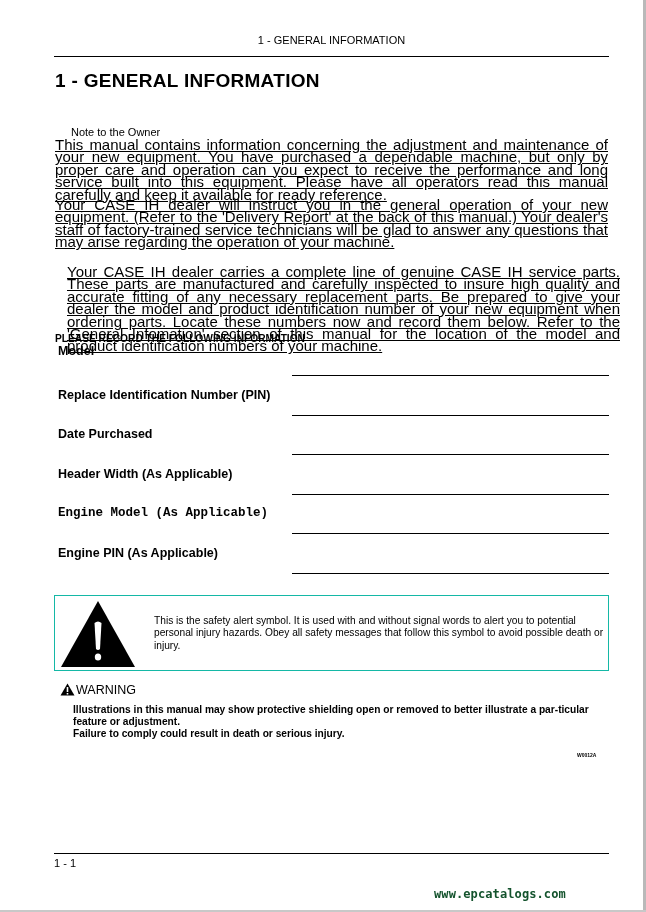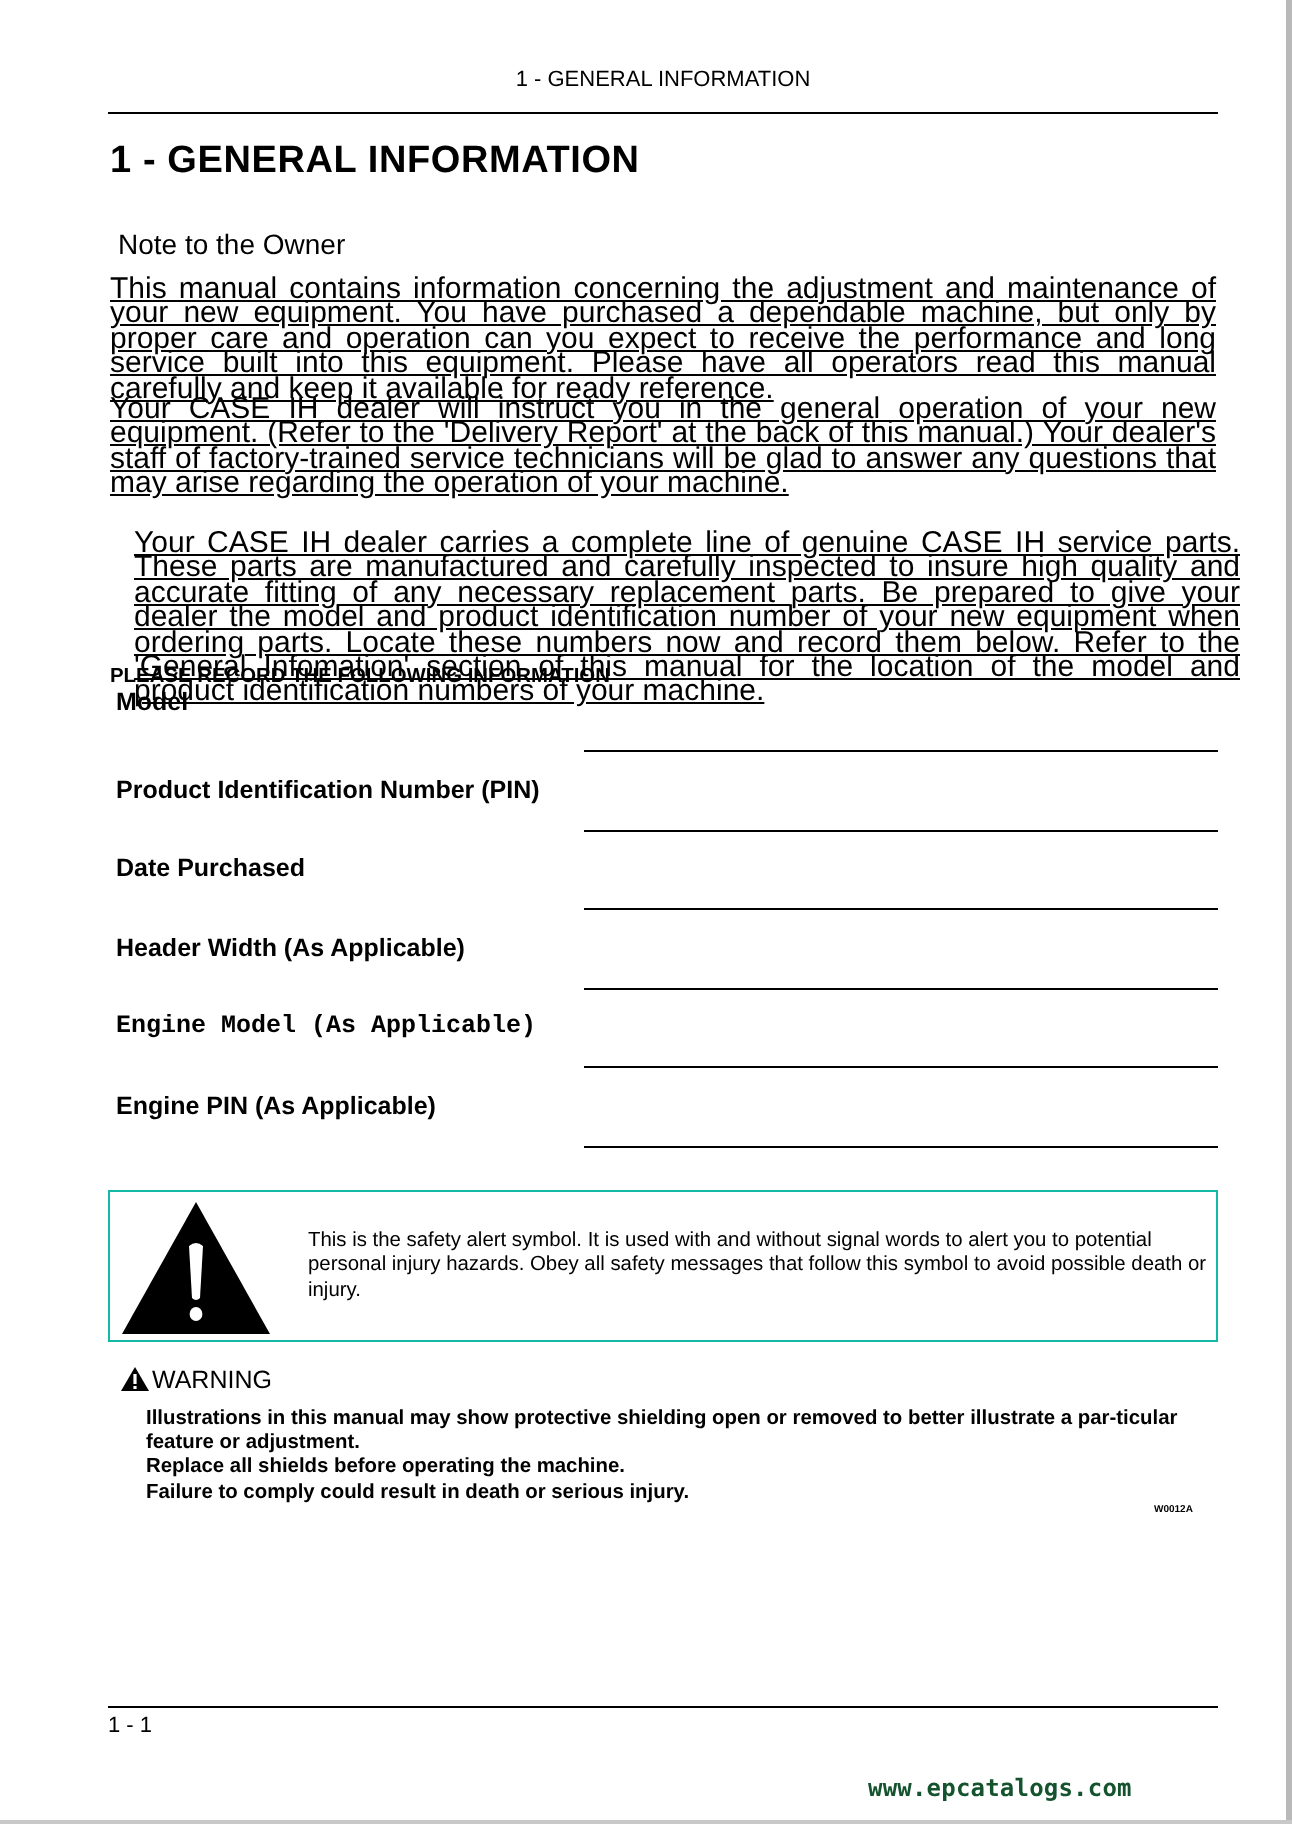--- a/index.html
+++ b/index.html
@@ -23,22 +23,22 @@
       position: absolute; left: 54px; width: 555px; height: 0;
       border-top: 1px solid #000;
     }
     .rule.top { top: 56px; }
     .rule.bottom { top: 853px; }
     h1 {
       position: absolute; top: 70px; left: 55px; margin: 0;
       font-size: 19px; font-weight: bold; letter-spacing: 0.3px;
     }
     h2 {
-      position: absolute; top: 110px; left: 55px; margin: 4px;
-      font-size: 14px; font-weight: normal;
+      position: absolute; top: 110px; left: 55px; margin: 16px;
+      font-size: 11px; font-weight: normal;
     }
     .para {
       position: absolute; left: 55px; width: 553px; margin: 0;
       font-size: 15px; line-height: 12.4px; text-align: justify; text-decoration: underline;
     }
     .para.p1 { top: 139px; }
     .para.p2 { top: 199px; }
     .para.p3 { top: 266px; margin-left: 12px; }
     .record-title {
       position: absolute; top: 333px; left: 55px; font-size: 10.2px; font-weight: bold;
@@ -99,21 +99,21 @@
 <div class="para p2">
   <div>Your CASE IH dealer will instruct you in the general operation of your new equipment. (Refer to the 'Delivery Report' at the back of this manual.) Your dealer's staff of factory-trained service technicians will be glad to answer any questions that may arise regarding the operation of your machine.</div>
 </div>
 <p class="para p3">Your CASE IH dealer carries a complete line of genuine CASE IH service parts.  These parts are manufactured and carefully inspected to insure high quality and accurate fitting of any necessary replacement parts. Be prepared to give your dealer the model and product identification number of your new equipment when ordering parts.  Locate these numbers now and record them below. Refer to the 'General Infomation' section of this manual for the location of the model and product identification numbers of your machine.</p>
 
 <div class="record-title">PLEASE RECORD THE FOLLOWING INFORMATION</div>
 
 <div class="field-label" style="top:344px;">Model</div>
 <div class="field-line" style="top:375px;"></div>
 
-<div class="field-label" style="top:388px;">Product Identification Number (PIN)</div>
+<div class="field-label" style="top:388px;">Replace Identification Number (PIN)</div>
 <div class="field-line" style="top:415px;"></div>
 
 <div class="field-label" style="top:427px;">Date Purchased</div>
 <div class="field-line" style="top:454px;"></div>
 
 <div class="field-label" style="top:467px;">Header Width (As Applicable)</div>
 <div class="field-line" style="top:494px;"></div>
 
 <div class="field-label" style="top:506px;font-family:Liberation Mono, monospace;">Engine Model (As Applicable)</div>
 <div class="field-line" style="top:533px;"></div>
@@ -133,20 +133,19 @@
 <div class="warning-heading">
   <svg width="15" height="13" viewBox="0 0 15 13">
     <polygon points="7.5,0.5 14.5,12.5 0.5,12.5" fill="#000"></polygon>
     <rect x="6.7" y="4" width="1.6" height="5" fill="#fff"></rect>
     <rect x="6.7" y="10" width="1.6" height="1.5" fill="#fff"></rect>
   </svg>
   <span>WARNING</span>
 </div>
 <div class="warning-body">
   <div>Illustrations in this manual may show protective shielding open or removed to better illustrate a par-ticular feature or adjustment.</div>
-  <div>Replace all shields before operating the machine.</div>
   <div>Failure to comply could result in death or serious injury.</div>
 </div>
 <div class="warning-code">W0012A</div>
 
 <div class="rule bottom"></div>
 <div class="page-number">1 - 1</div>
 <div class="watermark">www.epcatalogs.com</div>
 
 </body></html>

